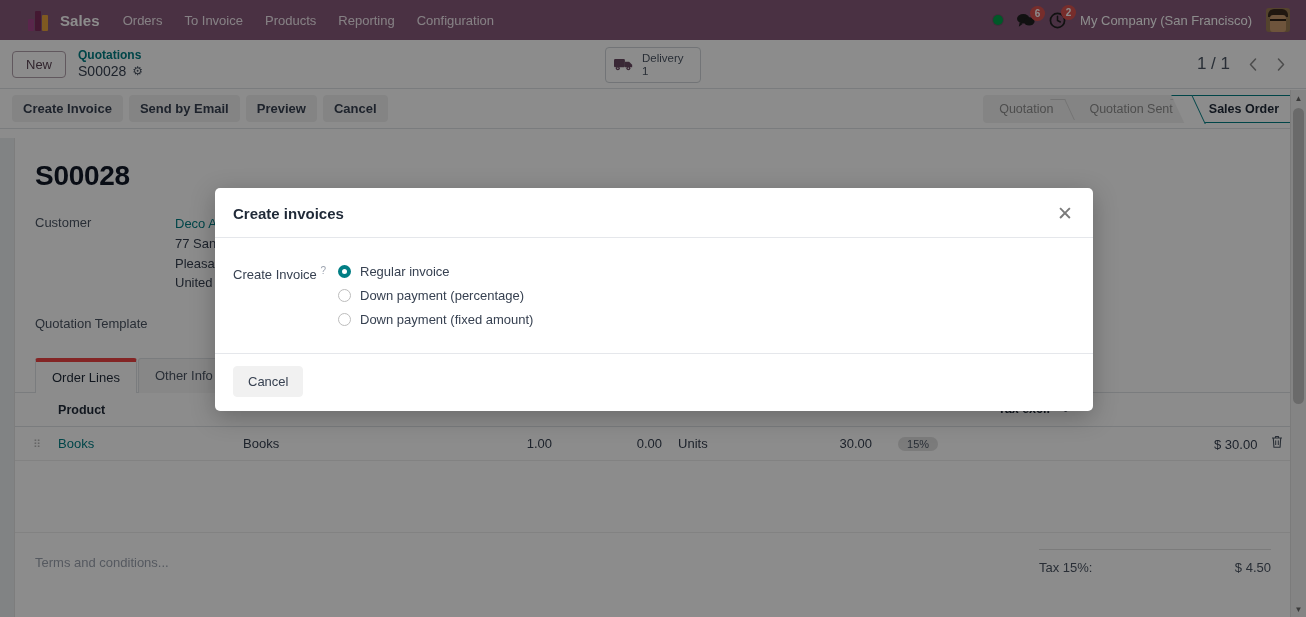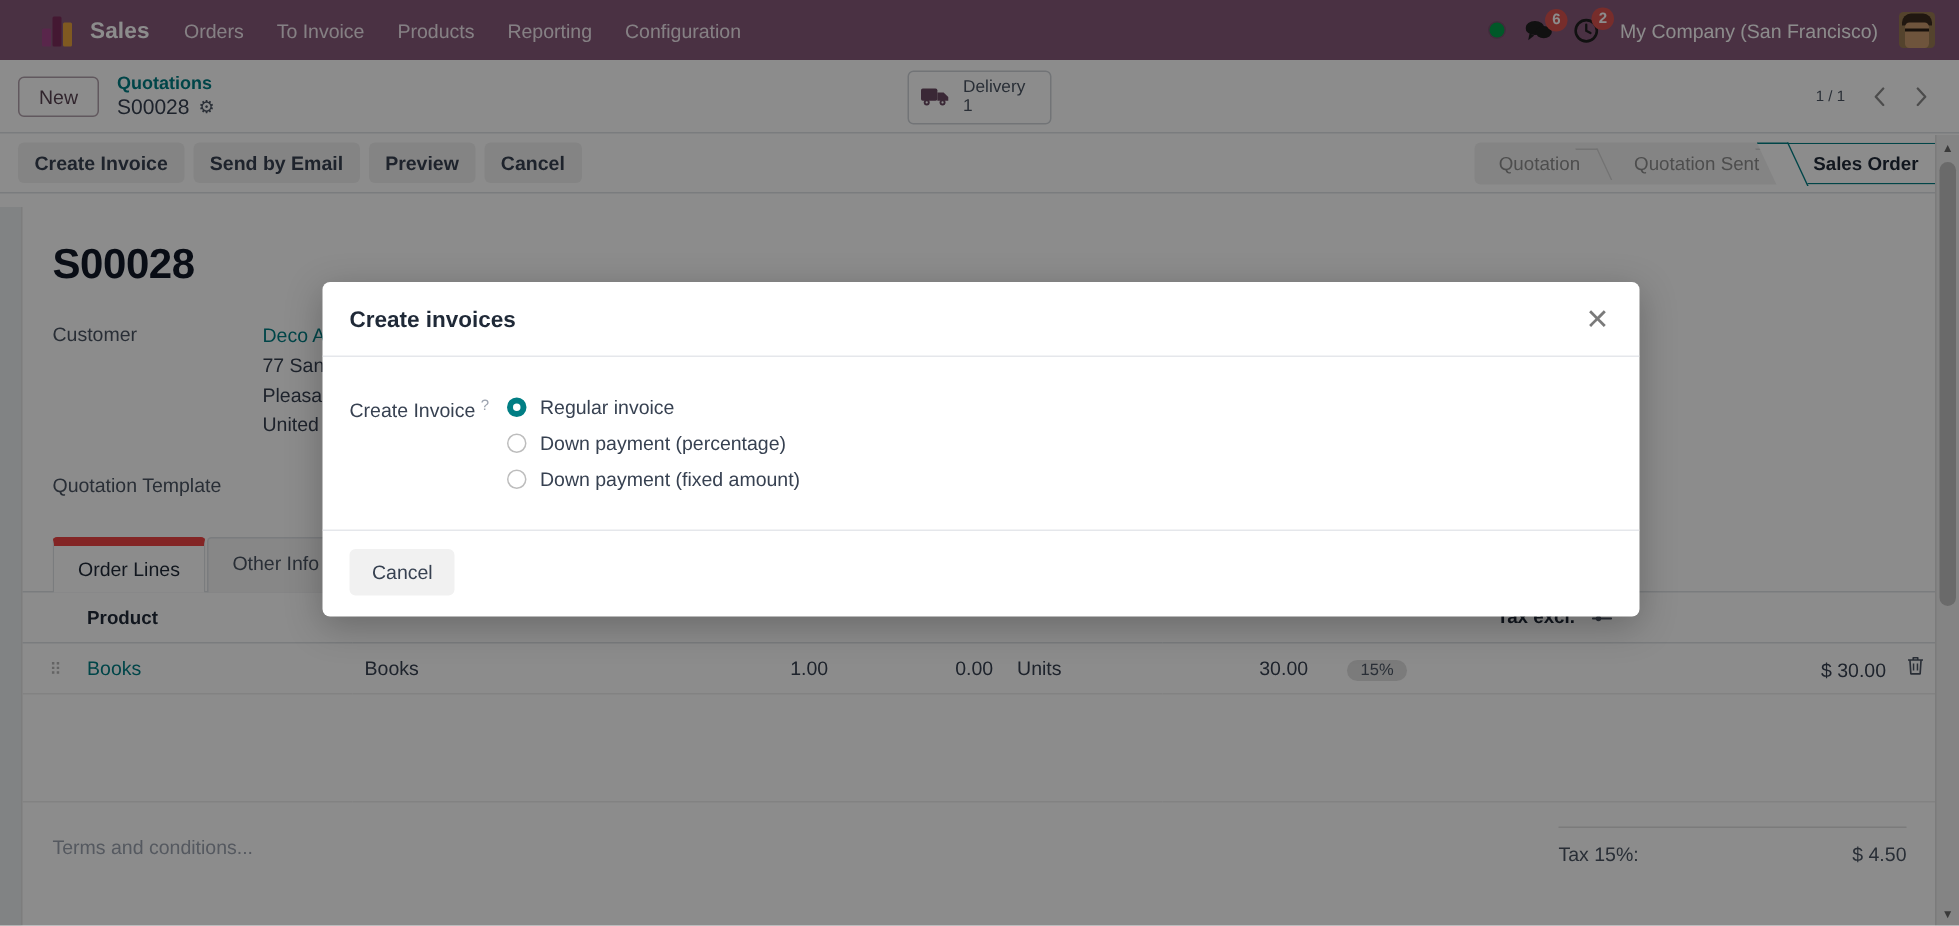--- a/index.html
+++ b/index.html
@@ -118,21 +118,21 @@
   }
   .smart-btn .sb-icon { color: #6b4a63; font-size: 15px; line-height:1; }
   .sb-text { line-height: 1.15; }
   .sb-label { font-size: 11.5px; color: #4b5563; display:block; }
   .sb-value { font-size: 11.5px; color: #4b5563; display:block; }
 
   .pager {
     margin-left: auto;
     display: flex; align-items: center; gap: 2px;
   }
-  .pager-count { font-size: 10px; color: #4b5563; margin-right: 8px; white-space: nowrap;}
+  .pager-count { font-size: 17px; color: #4b5563; margin-right: 8px; white-space: nowrap;}
   .pager-btn {
     width: 26px; height: 26px;
     display: flex; align-items: center; justify-content: center;
     border-radius: 3px; cursor: pointer;
     color: #6b7280; font-size: 14px;
     background: transparent;
     border: none;
   }
 
   
@@ -232,21 +232,21 @@
   .tab {
     padding: 9px 16px 8px 16px;
     font-size: 13px; color: #4b5563;
     cursor: pointer; background: #f6f6f6;
     border: 1px solid #dee2e6; border-bottom: none;
     margin-right: 1px; border-radius: 3px 3px 0 0;
     position: relative; top: 1px;
   }
   .tab.active {
     background: #fff; color: #1f2937;
-    border-top: 6px solid #ef4444;
+    border-top: 4px solid #ef4444;
     padding-top: 8px;
     font-weight: 400;
   }
 
   
   table.lines { width: 100%; border-collapse: collapse; margin-left: -20px; margin-right:-20px; width: calc(100% + 40px); }
   table.lines th {
     font-size: 12.5px; font-weight: 700; color: #1f2937;
     text-align: left; padding: 9px 8px;
     border-bottom: 1px solid #dee2e6;

